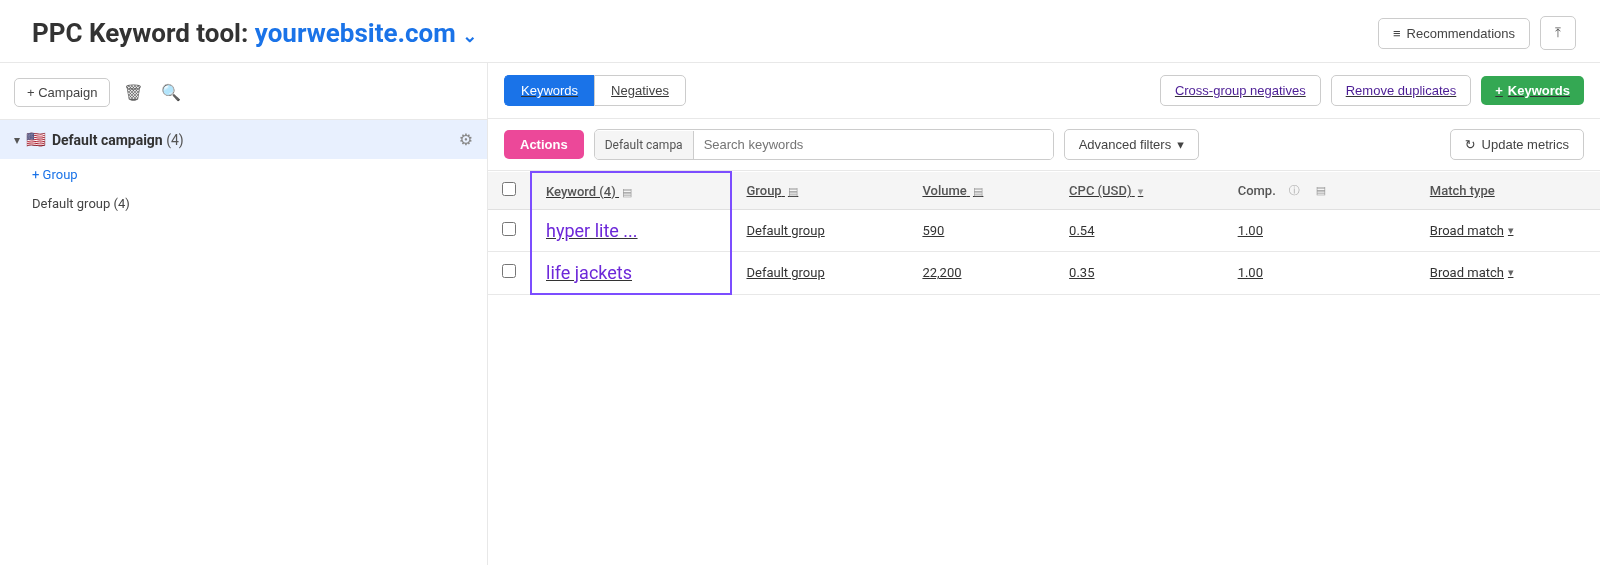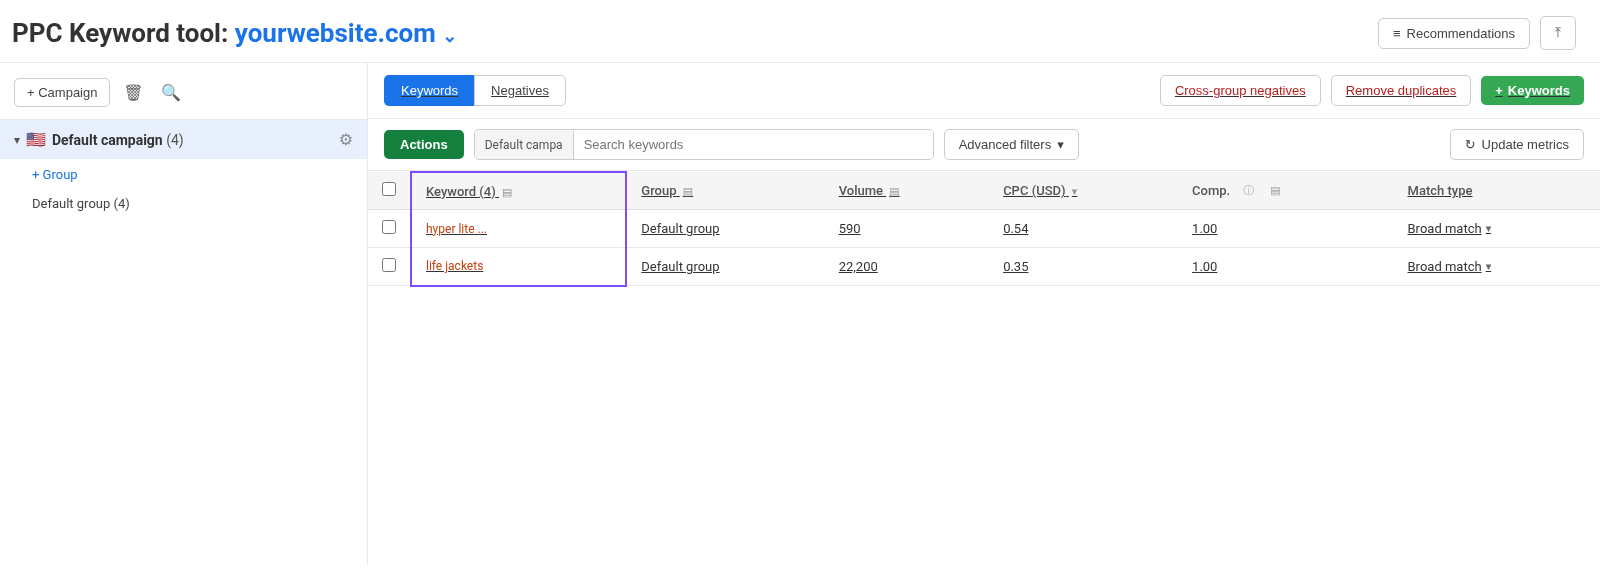--- a/index.html
+++ b/index.html
@@ -8,21 +8,21 @@
       background: #fff;
       color: #333;
       font-size: 14px;
     }
 
     
     .header {
       display: flex;
       align-items: center;
       justify-content: space-between;
-      padding: 16px 24px 12px 12px;
+      padding: 16px 24px 12px 32px;
       border-bottom: 1px solid #e8e8e8;
     }
     .header-title {
       font-size: 26px;
       font-weight: 700;
       color: #333;
     }
     .header-title .domain {
       color: #1a73e8;
     }
@@ -61,21 +61,21 @@
     }
 
     
     .main {
       display: flex;
       height: calc(574px - 72px);
     }
 
     
     .sidebar {
-      width: 368px;
+      width: 488px;
       border-right: 1px solid #e8e8e8;
       padding: 14px 0;
       flex-shrink: 0;
     }
     .sidebar-toolbar {
       display: flex;
       align-items: center;
       gap: 8px;
       padding: 0 14px 12px 14px;
       border-bottom: 1px solid #e8e8e8;
@@ -195,21 +195,21 @@
       align-items: center;
       gap: 10px;
     }
     .btn-outline {
       padding: 7px 14px;
       border: 1px solid #ccc;
       border-radius: 5px;
       background: #fff;
       cursor: pointer;
       font-size: 13px;
-      color: #b91c1c;
+      color: #4c1d95;
     }
     .btn-green {
       display: flex;
       align-items: center;
       gap: 5px;
       padding: 7px 14px;
       border: none;
       border-radius: 5px;
       background: #34a853;
       color: #fff;
@@ -223,21 +223,21 @@
       display: flex;
       align-items: center;
       gap: 10px;
       padding: 10px 16px;
       border-bottom: 1px solid #e8e8e8;
     }
     .btn-actions {
       padding: 7px 16px;
       border: none;
       border-radius: 5px;
-      background: #15803d;
+      background: #ec4899;
       color: #fff;
       cursor: pointer;
       font-size: 13px;
       font-weight: 600;
     }
     .search-group {
       display: flex;
       align-items: center;
       border: 1px solid #ccc;
       border-radius: 5px;
@@ -325,22 +325,22 @@
     .checkbox-cell {
       width: 36px;
       text-align: center;
     }
     input[type="checkbox"] {
       cursor: pointer;
       width: 14px;
       height: 14px;
     }
     .keyword-col {
-      color: #c2410c;
-      font-size: 12px;
+      color: #6d28d9;
+      font-size: 18px;
     }
     
     .keyword-col-header, .keyword-col-data {
       border-left: 2.5px solid #7c4dff;
       border-right: 2.5px solid #7c4dff;
     }
     thead th.keyword-col-header {
       border-top: 2.5px solid #7c4dff;
     }
     

